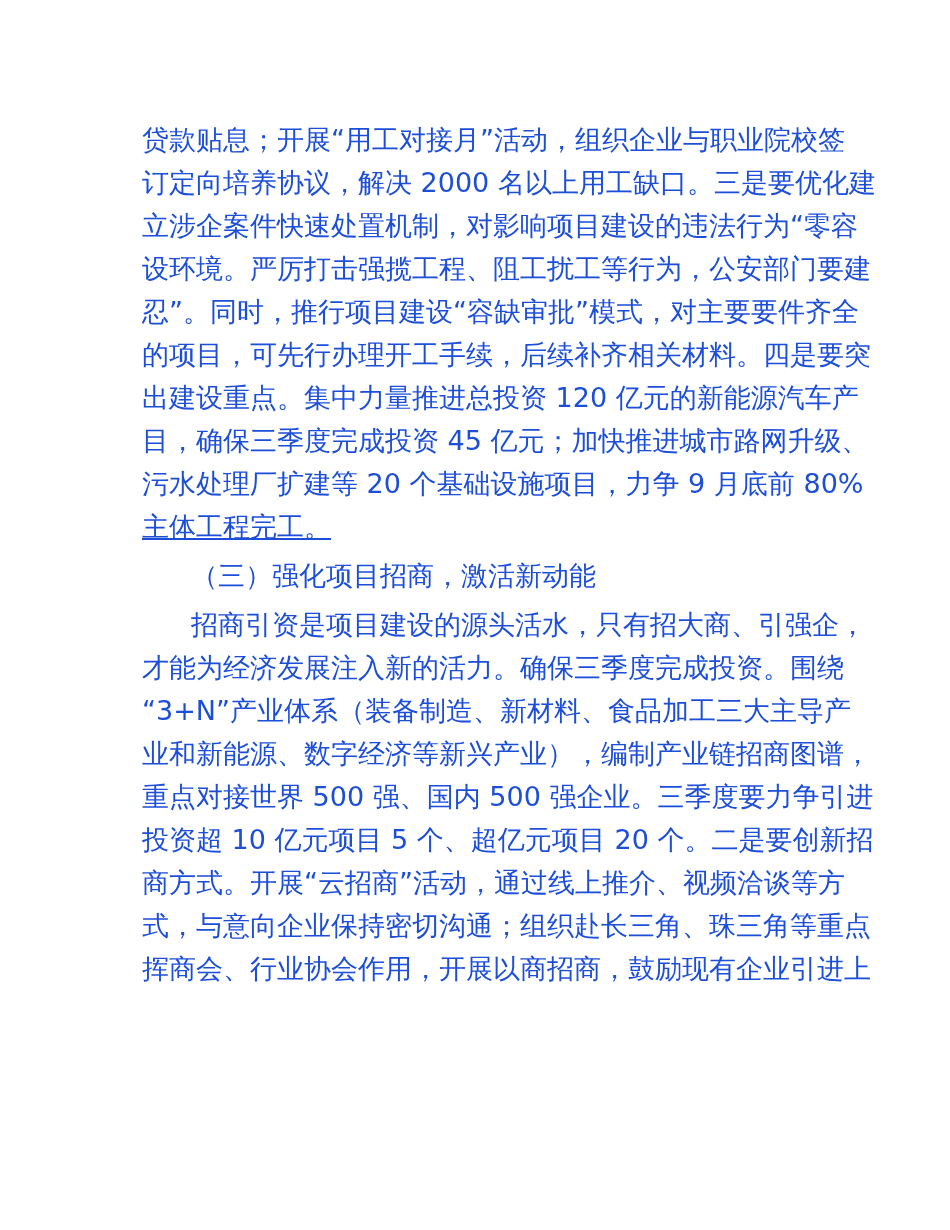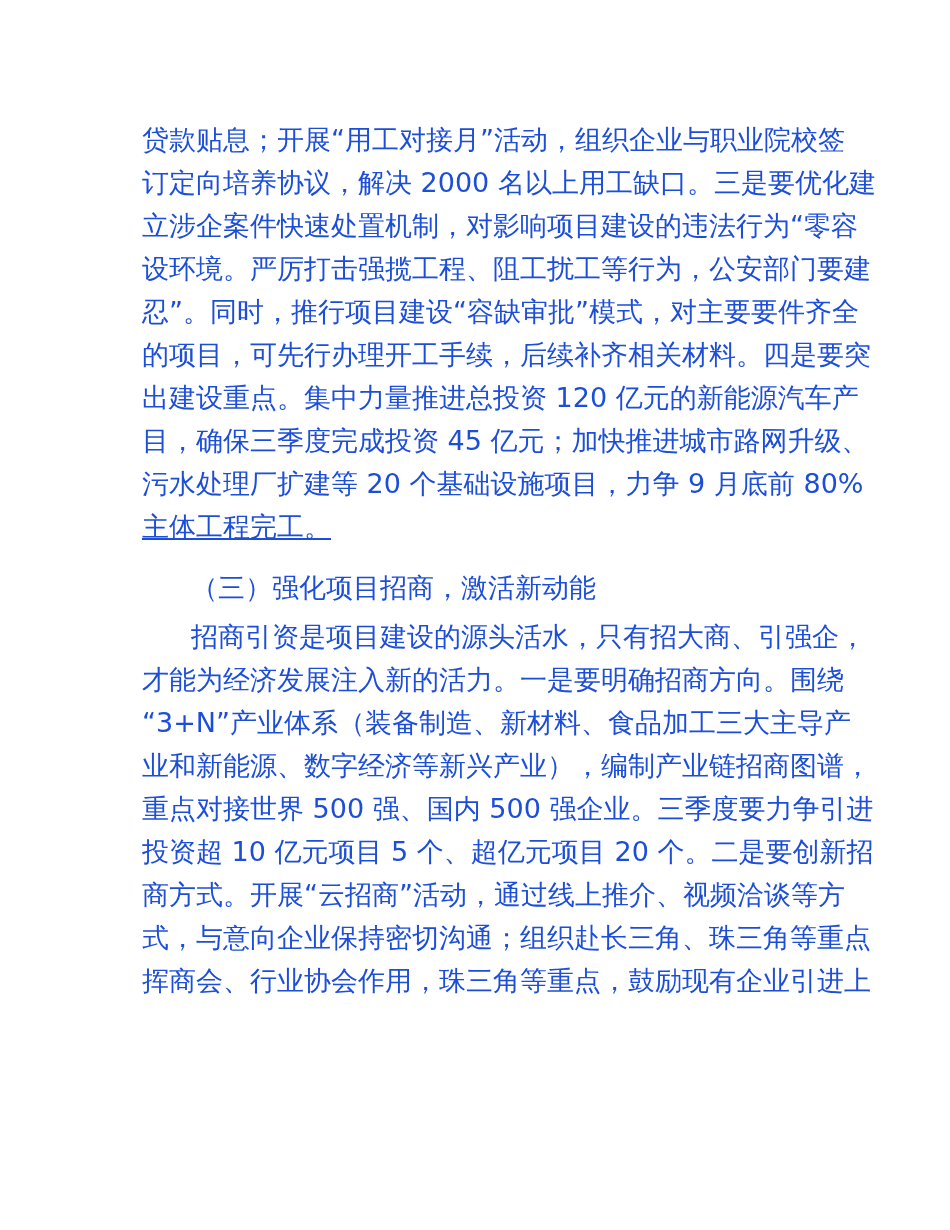--- a/index.html
+++ b/index.html
@@ -33,21 +33,21 @@
     .line.last {
       text-align-last: left;
       text-decoration: underline;
     }
     .indent {
       padding-left: 49px;
     }
     .heading {
       padding-left: 49px;
       text-align-last: left;
-      margin-top: 18px;
+      margin-top: 6px;
       margin-bottom: 6px;
     }
   </style>
 </head>
 <body>
 
 <div class="page">
   <div>
     <span class="line">贷款贴息；开展“用工对接月”活动，组织企业与职业院校签</span>
     <span class="line">订定向培养协议，解决 2000 名以上用工缺口。三是要优化建</span>
@@ -58,22 +58,22 @@
     <span class="line">出建设重点。集中力量推进总投资 120 亿元的新能源汽车产</span>
     <span class="line">目，确保三季度完成投资 45 亿元；加快推进城市路网升级、</span>
     <span class="line">污水处理厂扩建等 20 个基础设施项目，力争 9 月底前 80%</span>
     <span class="line last">主体工程完工。</span>
   </div>
 
   <span class="line heading">（三）强化项目招商，激活新动能</span>
 
   <div>
     <span class="line indent">招商引资是项目建设的源头活水，只有招大商、引强企，</span>
-    <span class="line">才能为经济发展注入新的活力。一是要明确招商方向。围绕</span>
+    <span class="line">才能为经济发展注入新的活力。确保三季度完成投资。围绕</span>
     <span class="line">“3+N”产业体系（装备制造、新材料、食品加工三大主导产</span>
     <span class="line">业和新能源、数字经济等新兴产业），编制产业链招商图谱，</span>
     <span class="line">重点对接世界 500 强、国内 500 强企业。三季度要力争引进</span>
     <span class="line">投资超 10 亿元项目 5 个、超亿元项目 20 个。二是要创新招</span>
     <span class="line">商方式。开展“云招商”活动，通过线上推介、视频洽谈等方</span>
     <span class="line">式，与意向企业保持密切沟通；组织赴长三角、珠三角等重点</span>
-    <span class="line">挥商会、行业协会作用，珠三角等重点，鼓励现有企业引进上</span>
+    <span class="line">挥商会、行业协会作用，开展以商招商，鼓励现有企业引进上</span>
   </div>
 </div>
 
 </body></html>

